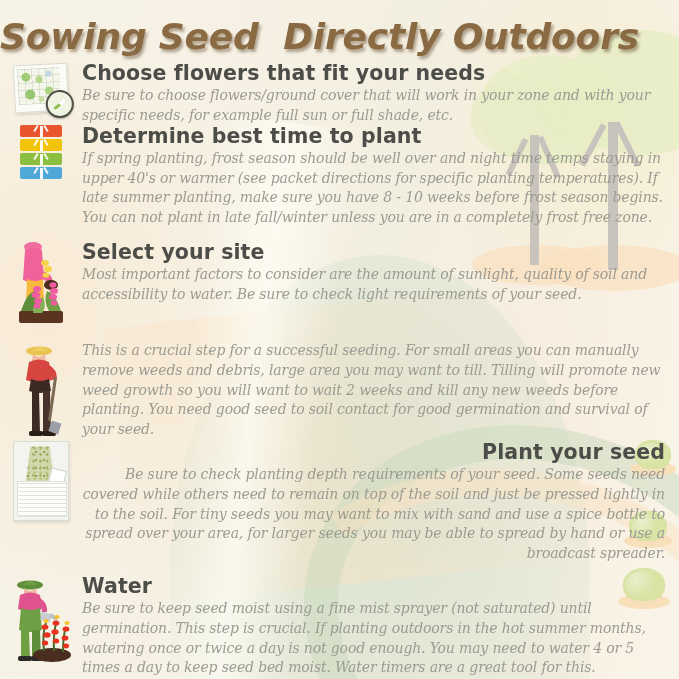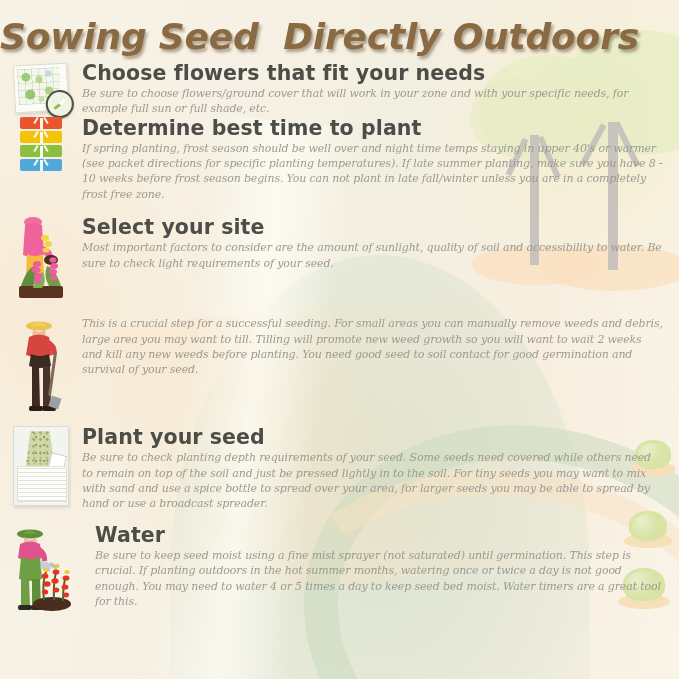--- a/index.html
+++ b/index.html
@@ -76,29 +76,29 @@
   .txt{flex:1 1 auto;padding-right:14px;}
   h2.head{
     margin:0 0 1px 0;
     font-family:"DejaVu Sans", sans-serif;
     font-weight:bold;font-size:20.5px;line-height:1.12;color:#4c4c48;
     letter-spacing:.1px;
   }
   p.body{
     margin:0;
     font-family:"DejaVu Serif", serif;
-    font-style:italic;font-size:11px;line-height:1.40;color:#9b9b92;
+    font-style:italic;font-size:14px;line-height:1.40;color:#9b9b92;
     letter-spacing:-.15px;
   }
   .r1{margin-top:0px;}
   .r2{}
   .r3{margin-top:14px;}
   .r4{margin-top:12px;}
-  .r5{margin-top:10px;}
-  .r6{margin-top:12px;gap:13px;}
+  .r5{text-align:right;}
+  .r6{margin-top:12px;}
 
   
   
   .ic-plan{width:58px;height:54px;position:relative;transform:rotate(-3deg);}
   .ic-plan .paper{position:absolute;left:2px;top:2px;width:52px;height:46px;background:#fbfbf7;
     border:1px solid #dedcd0;box-shadow:1px 2px 3px rgba(0,0,0,.12);}
   .ic-plan .grid{position:absolute;left:6px;top:6px;width:42px;height:36px;
     background:
       repeating-linear-gradient(0deg,rgba(150,170,120,.25) 0 1px,transparent 1px 7px),
       repeating-linear-gradient(90deg,rgba(150,170,120,.25) 0 1px,transparent 1px 7px),

